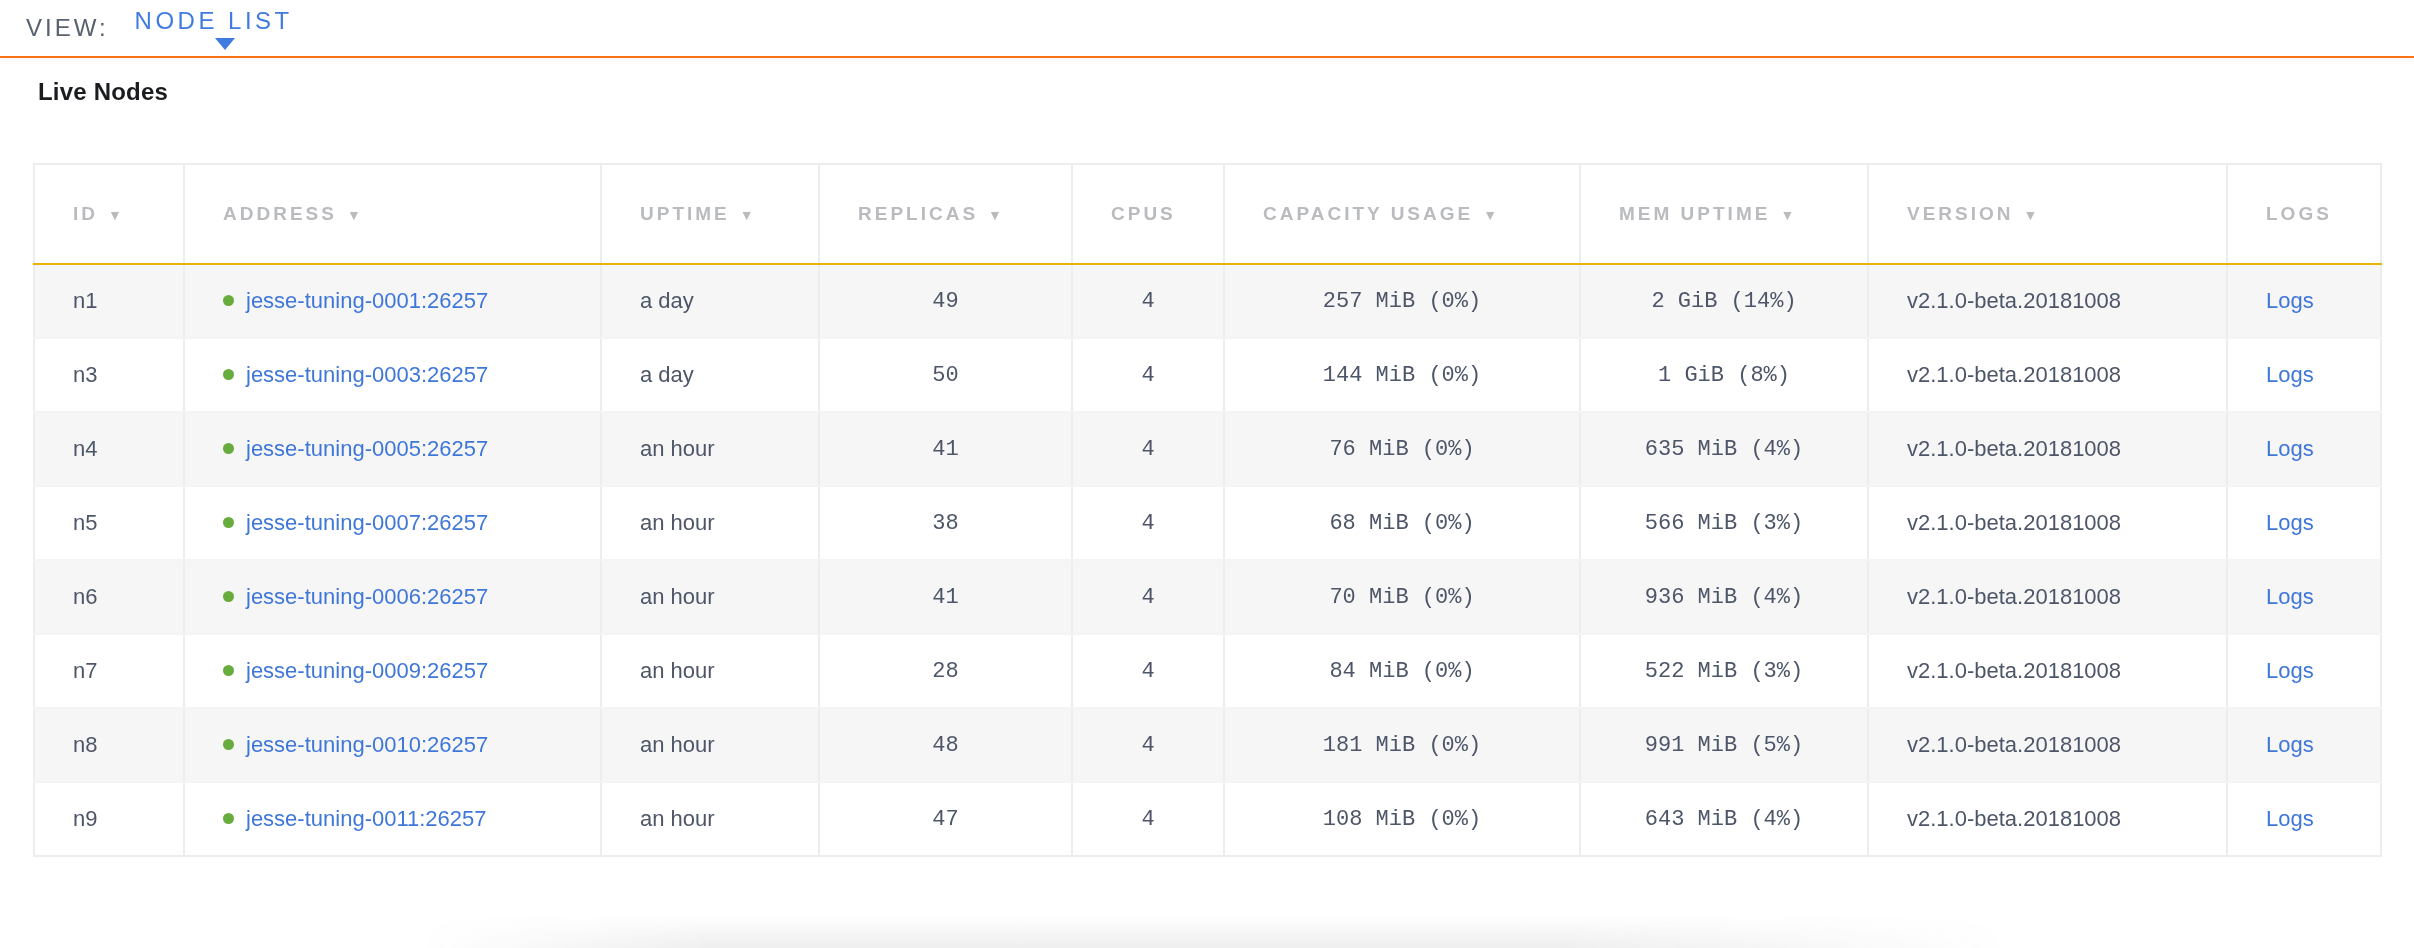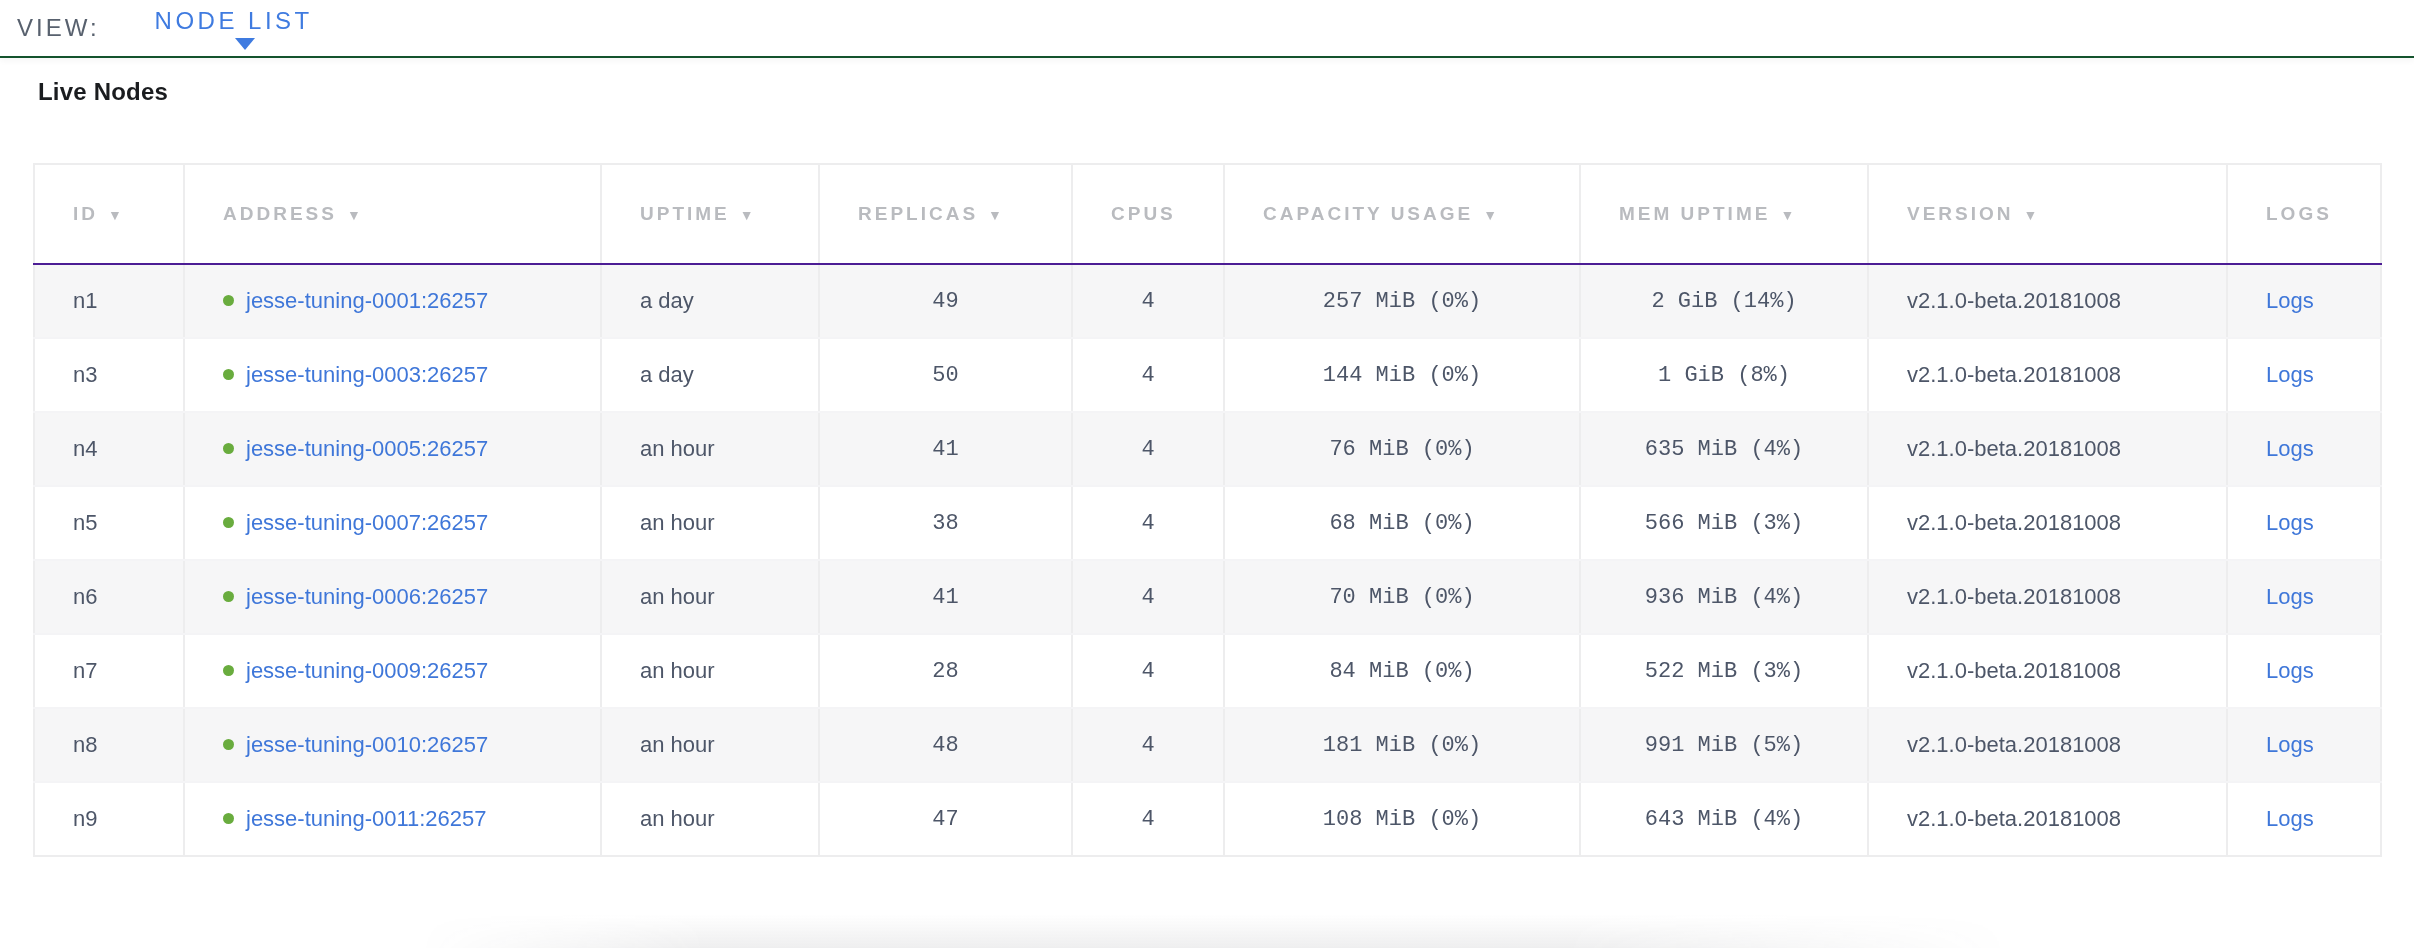--- a/index.html
+++ b/index.html
@@ -9,24 +9,24 @@
     font-family:"Liberation Sans","DejaVu Sans",sans-serif;
     -webkit-font-smoothing:antialiased;
   }
   :root {
     --link:#3f77d9; --accent:#3f7be0; --live:#69ac3e;
     --head-text:#b9bbbf; --cell-text:#4d5668; --grid:#ededee;
   }
 
   
   .topbar {
-    height:56px; display:flex; align-items:center; padding-left:17px;
-    background:#fff; border-bottom:2px solid #14532d;
+    height:56px; display:flex; align-items:center; padding-left:26px;
+    background:#fff; border-bottom:2px solid #f97316;
     box-shadow:0 3px 6px rgba(0,0,0,0.04);
-    position:relative; z-index:2;gap:29px;
+    position:relative; z-index:2;
   }
   .view-label {
     font-size:24px; letter-spacing:3px; color:#58616e;
   }
   .view-select {
     margin-left:26px; display:flex; align-items:center; cursor:pointer;flex-direction:column;
   }
   .view-selected {
     font-size:24px; letter-spacing:3.5px; color:var(--accent);
   }
@@ -49,21 +49,21 @@
     background:#fff; border:2px solid var(--grid);
   }
   th, td { border-right:2px solid var(--grid); overflow:hidden; white-space:nowrap; }
   th:last-child, td:last-child { border-right:none; }
 
   thead th {
     height:98px; text-align:left; vertical-align:middle;
     padding:0 20px 0 38px;
     font-size:19px; font-weight:700; letter-spacing:3px;
     color:var(--head-text);
-    border-bottom:2px solid #4c1d95;
+    border-bottom:2px solid #eab308;
   }
   thead th.align-right { text-align:left; } 
   .sort-arrow { font-size:14px; margin-left:10px; color:var(--head-text); }
 
   tbody td {
     height:72px; vertical-align:middle;
     padding:0 38px; font-size:22px; color:var(--cell-text);
     border-bottom:2px solid #f4f4f6;
   }
   tbody tr:last-child td { border-bottom:none; }

